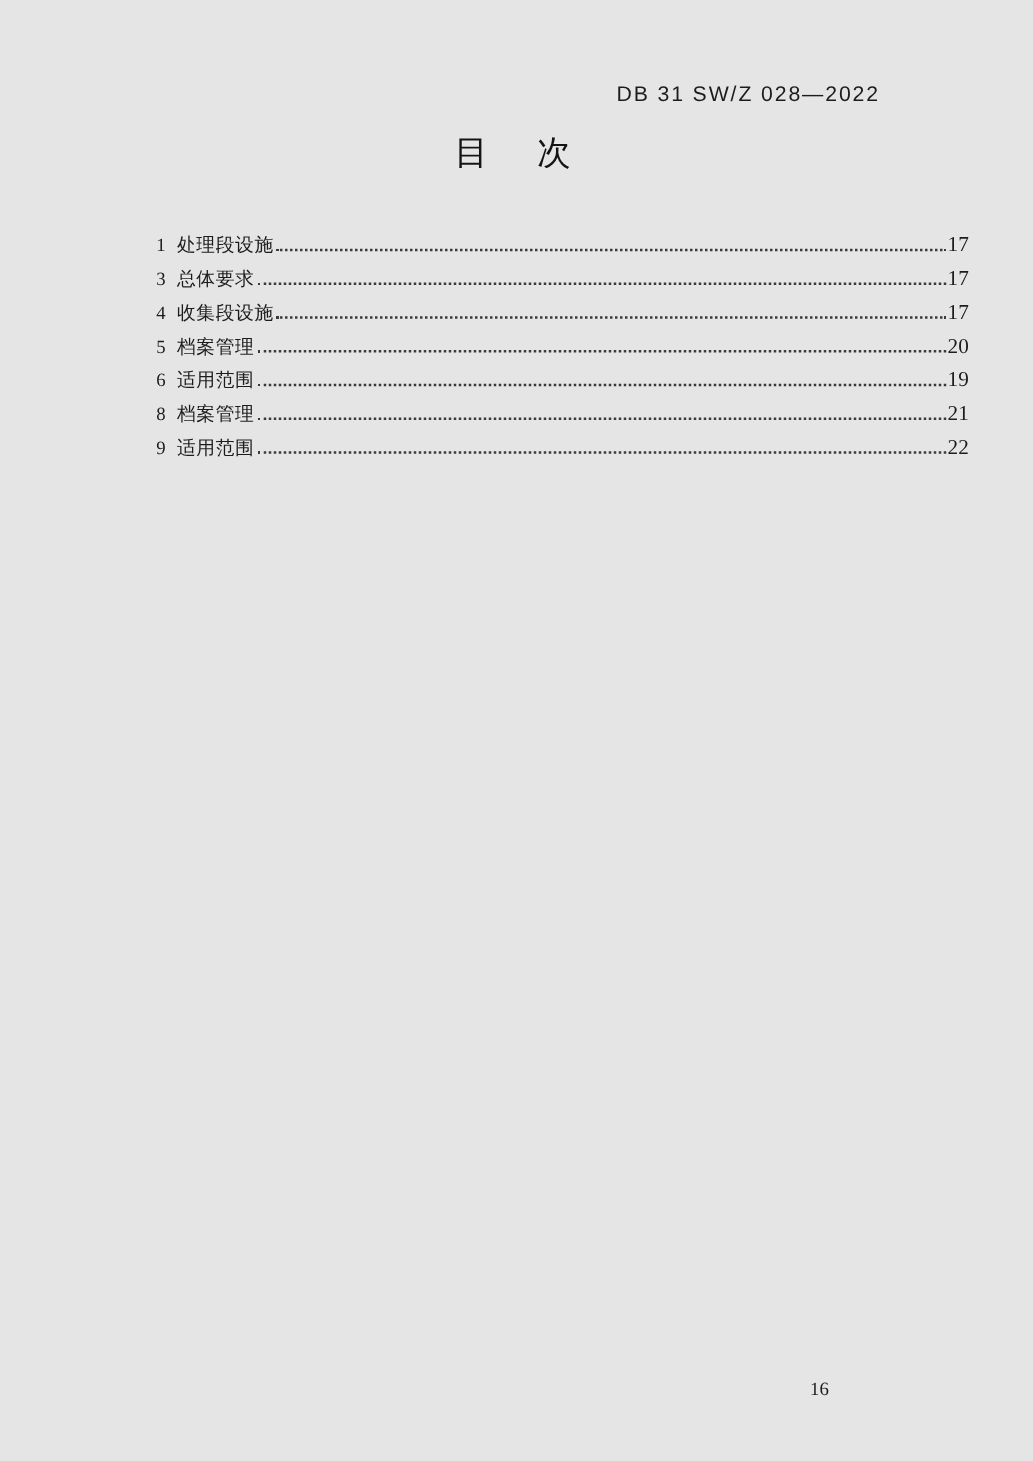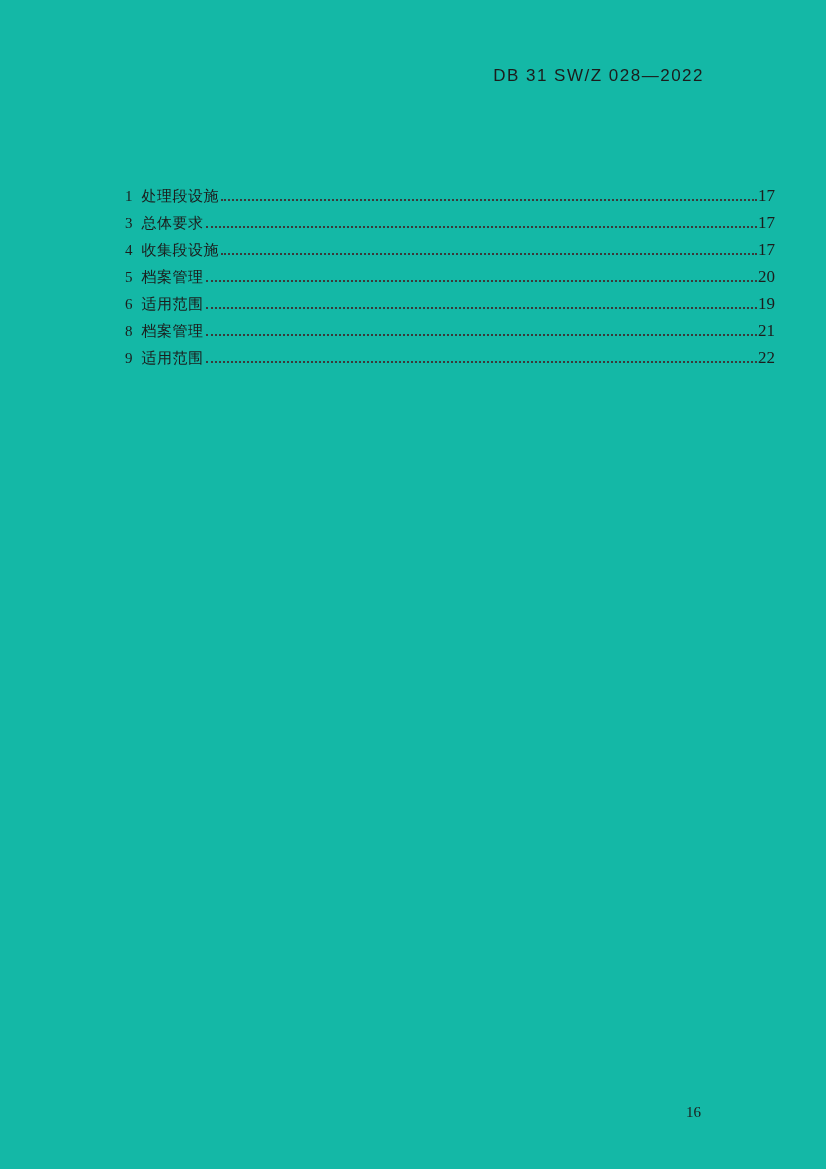--- a/index.html
+++ b/index.html
@@ -4,21 +4,21 @@
 <style>
   html, body {
     margin: 0;
     padding: 0;
     background: #ffffff;
   }
   .page {
     position: relative;
     width: 826px;
     height: 1169px;
-    background: #14b8a6;
+    background: #e5e5e5;
     overflow: hidden;
     font-family: "Liberation Serif", serif;
     color: #1c1c1c;
   }
   
   .doc-code {
     position: absolute;
     top: 66px;
     right: 122px;
     font-family: "Liberation Sans", sans-serif;
@@ -72,33 +72,34 @@
     min-width: 20px;
   }
   .toc-page {
     font-family: "Liberation Serif", serif;
     font-size: 17px;
   }
   
   .footer-page {
     position: absolute;
     top: 1104px;
-    left: 686px;
+    left: 648px;
     font-family: "Liberation Serif", serif;
     font-size: 15px;
     color: #1c1c1c;
   }
 </style>
 </head>
 <body>
 
 <div class="page">
 
   <div class="doc-code">DB 31 SW/Z 028—2022</div>
 
+  <div class="page-title">目　次</div>
 
   <div class="toc">
 
     <div class="toc-row">
       <span class="toc-num">1</span>
       <span class="toc-title">处理段设施</span>
       <span class="toc-leader"></span>
       <span class="toc-page">17</span>
     </div>
 

